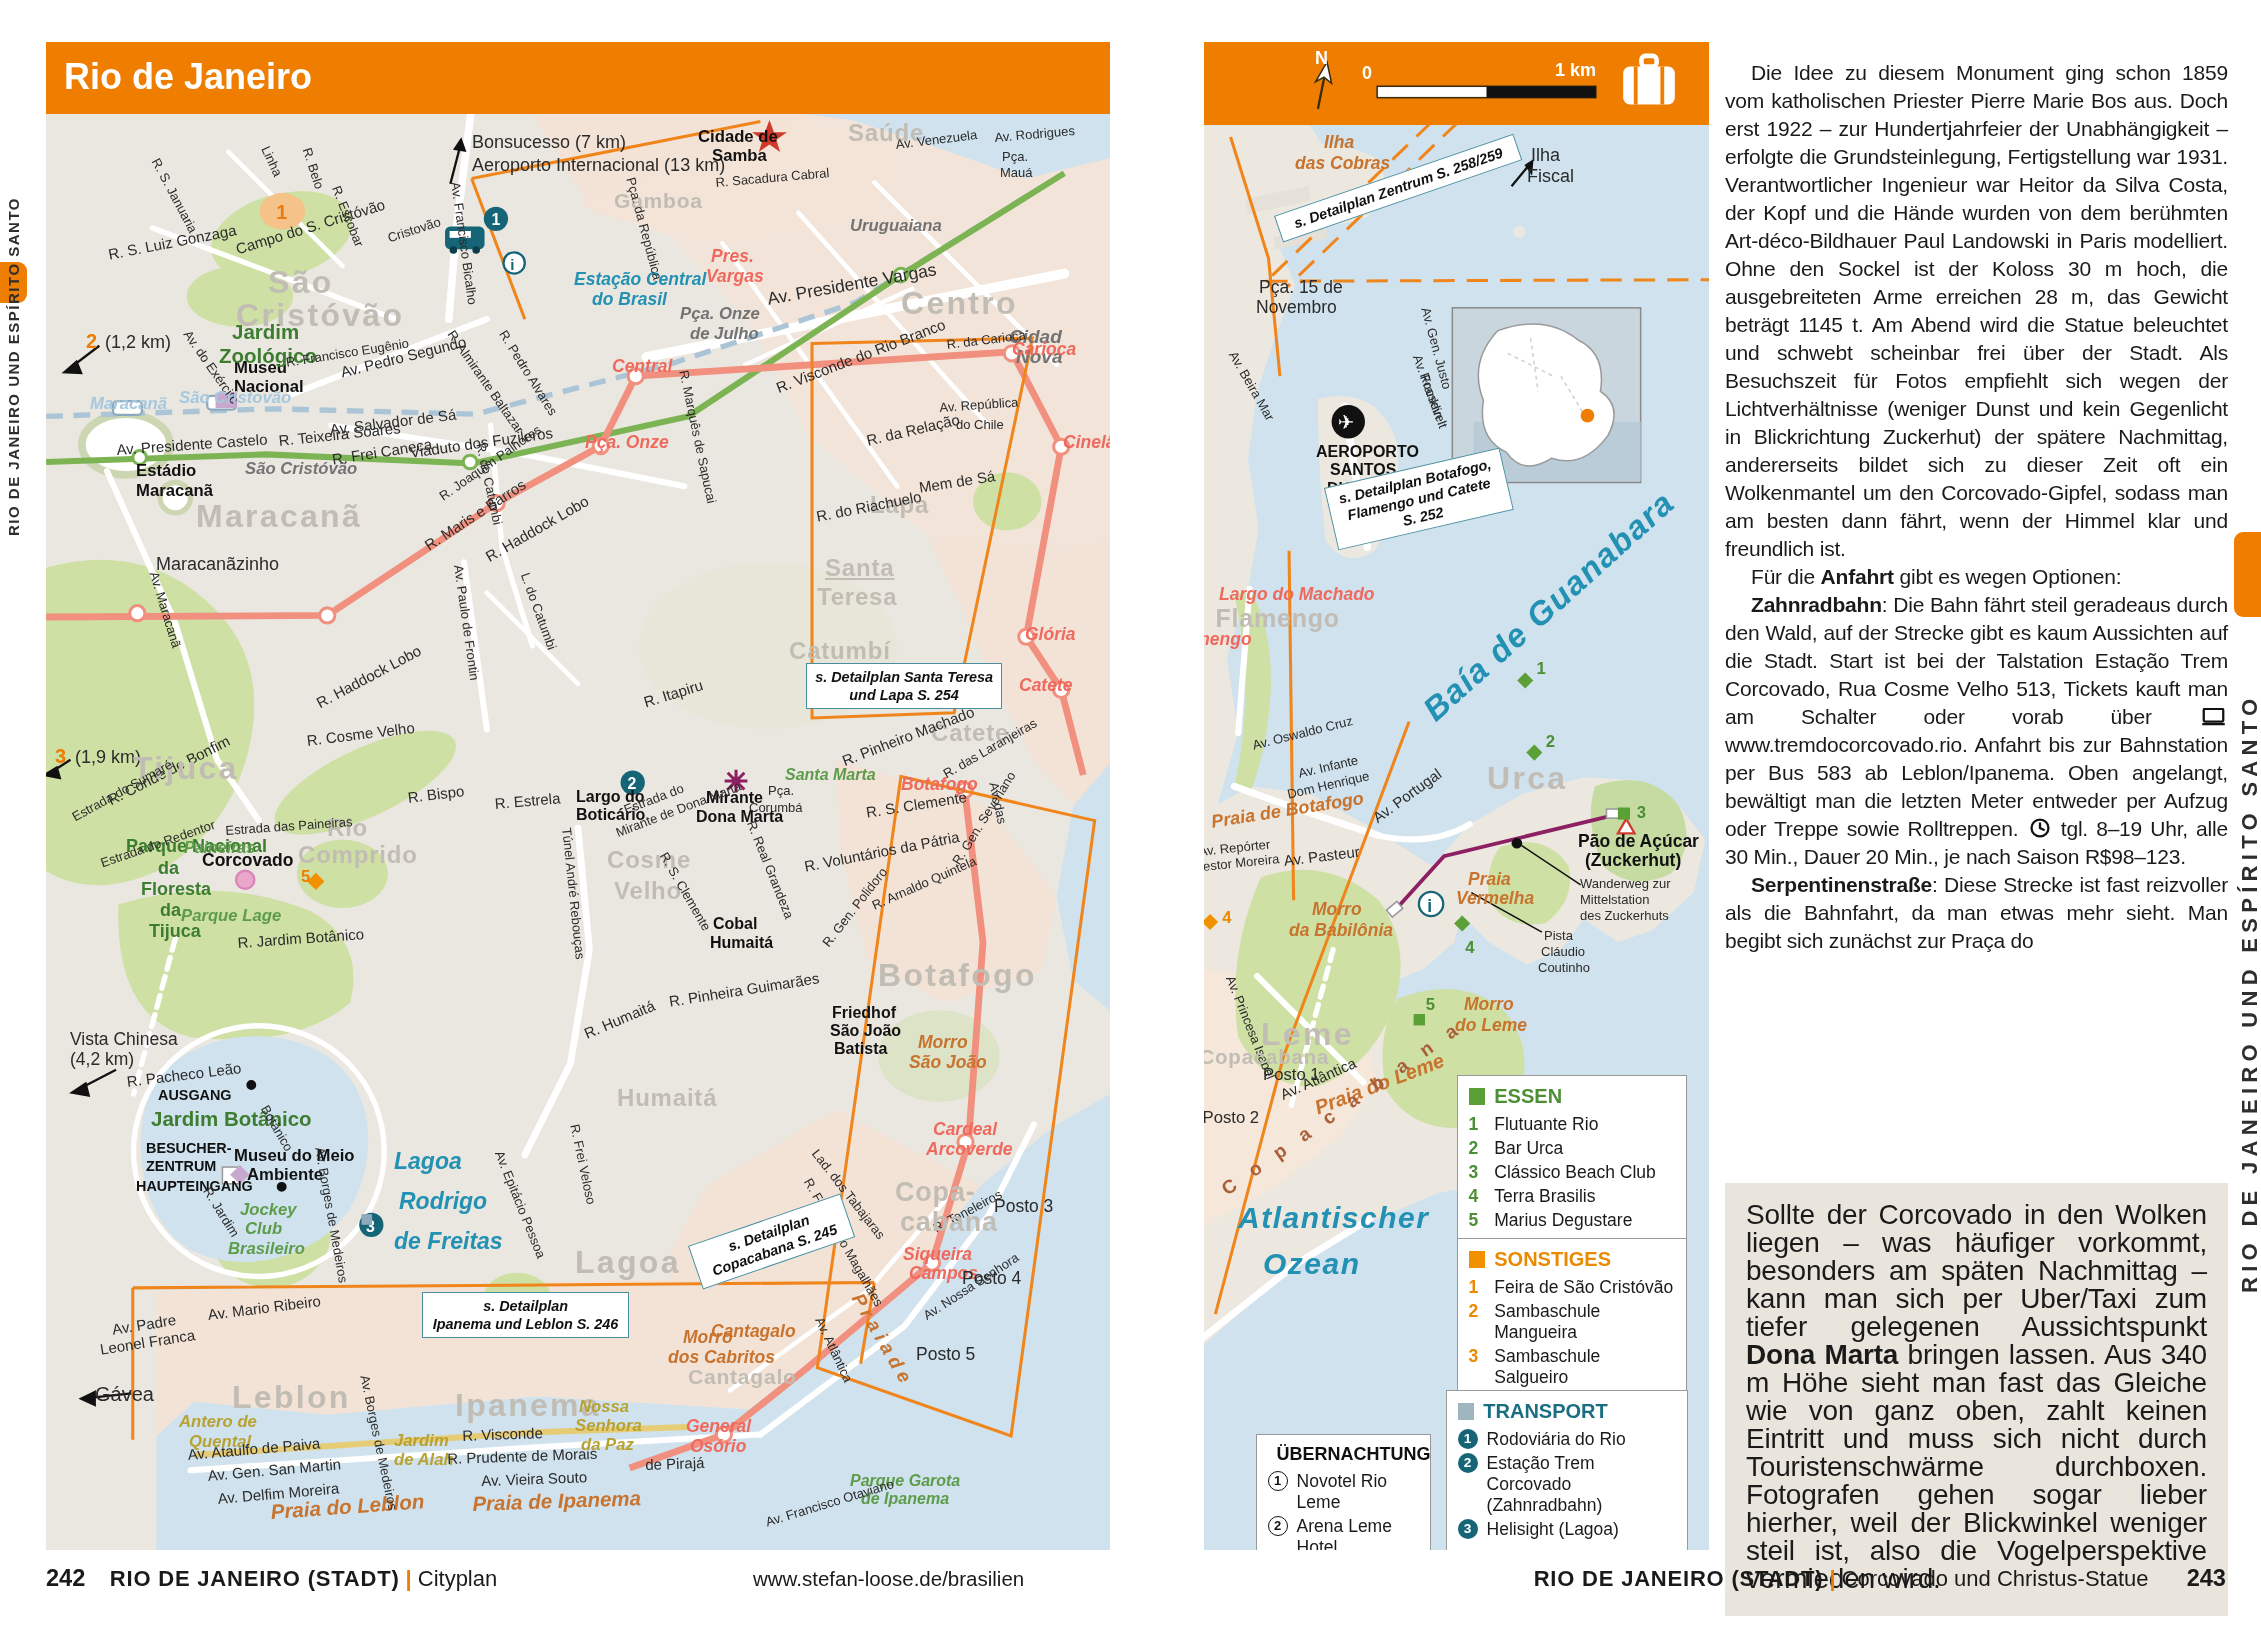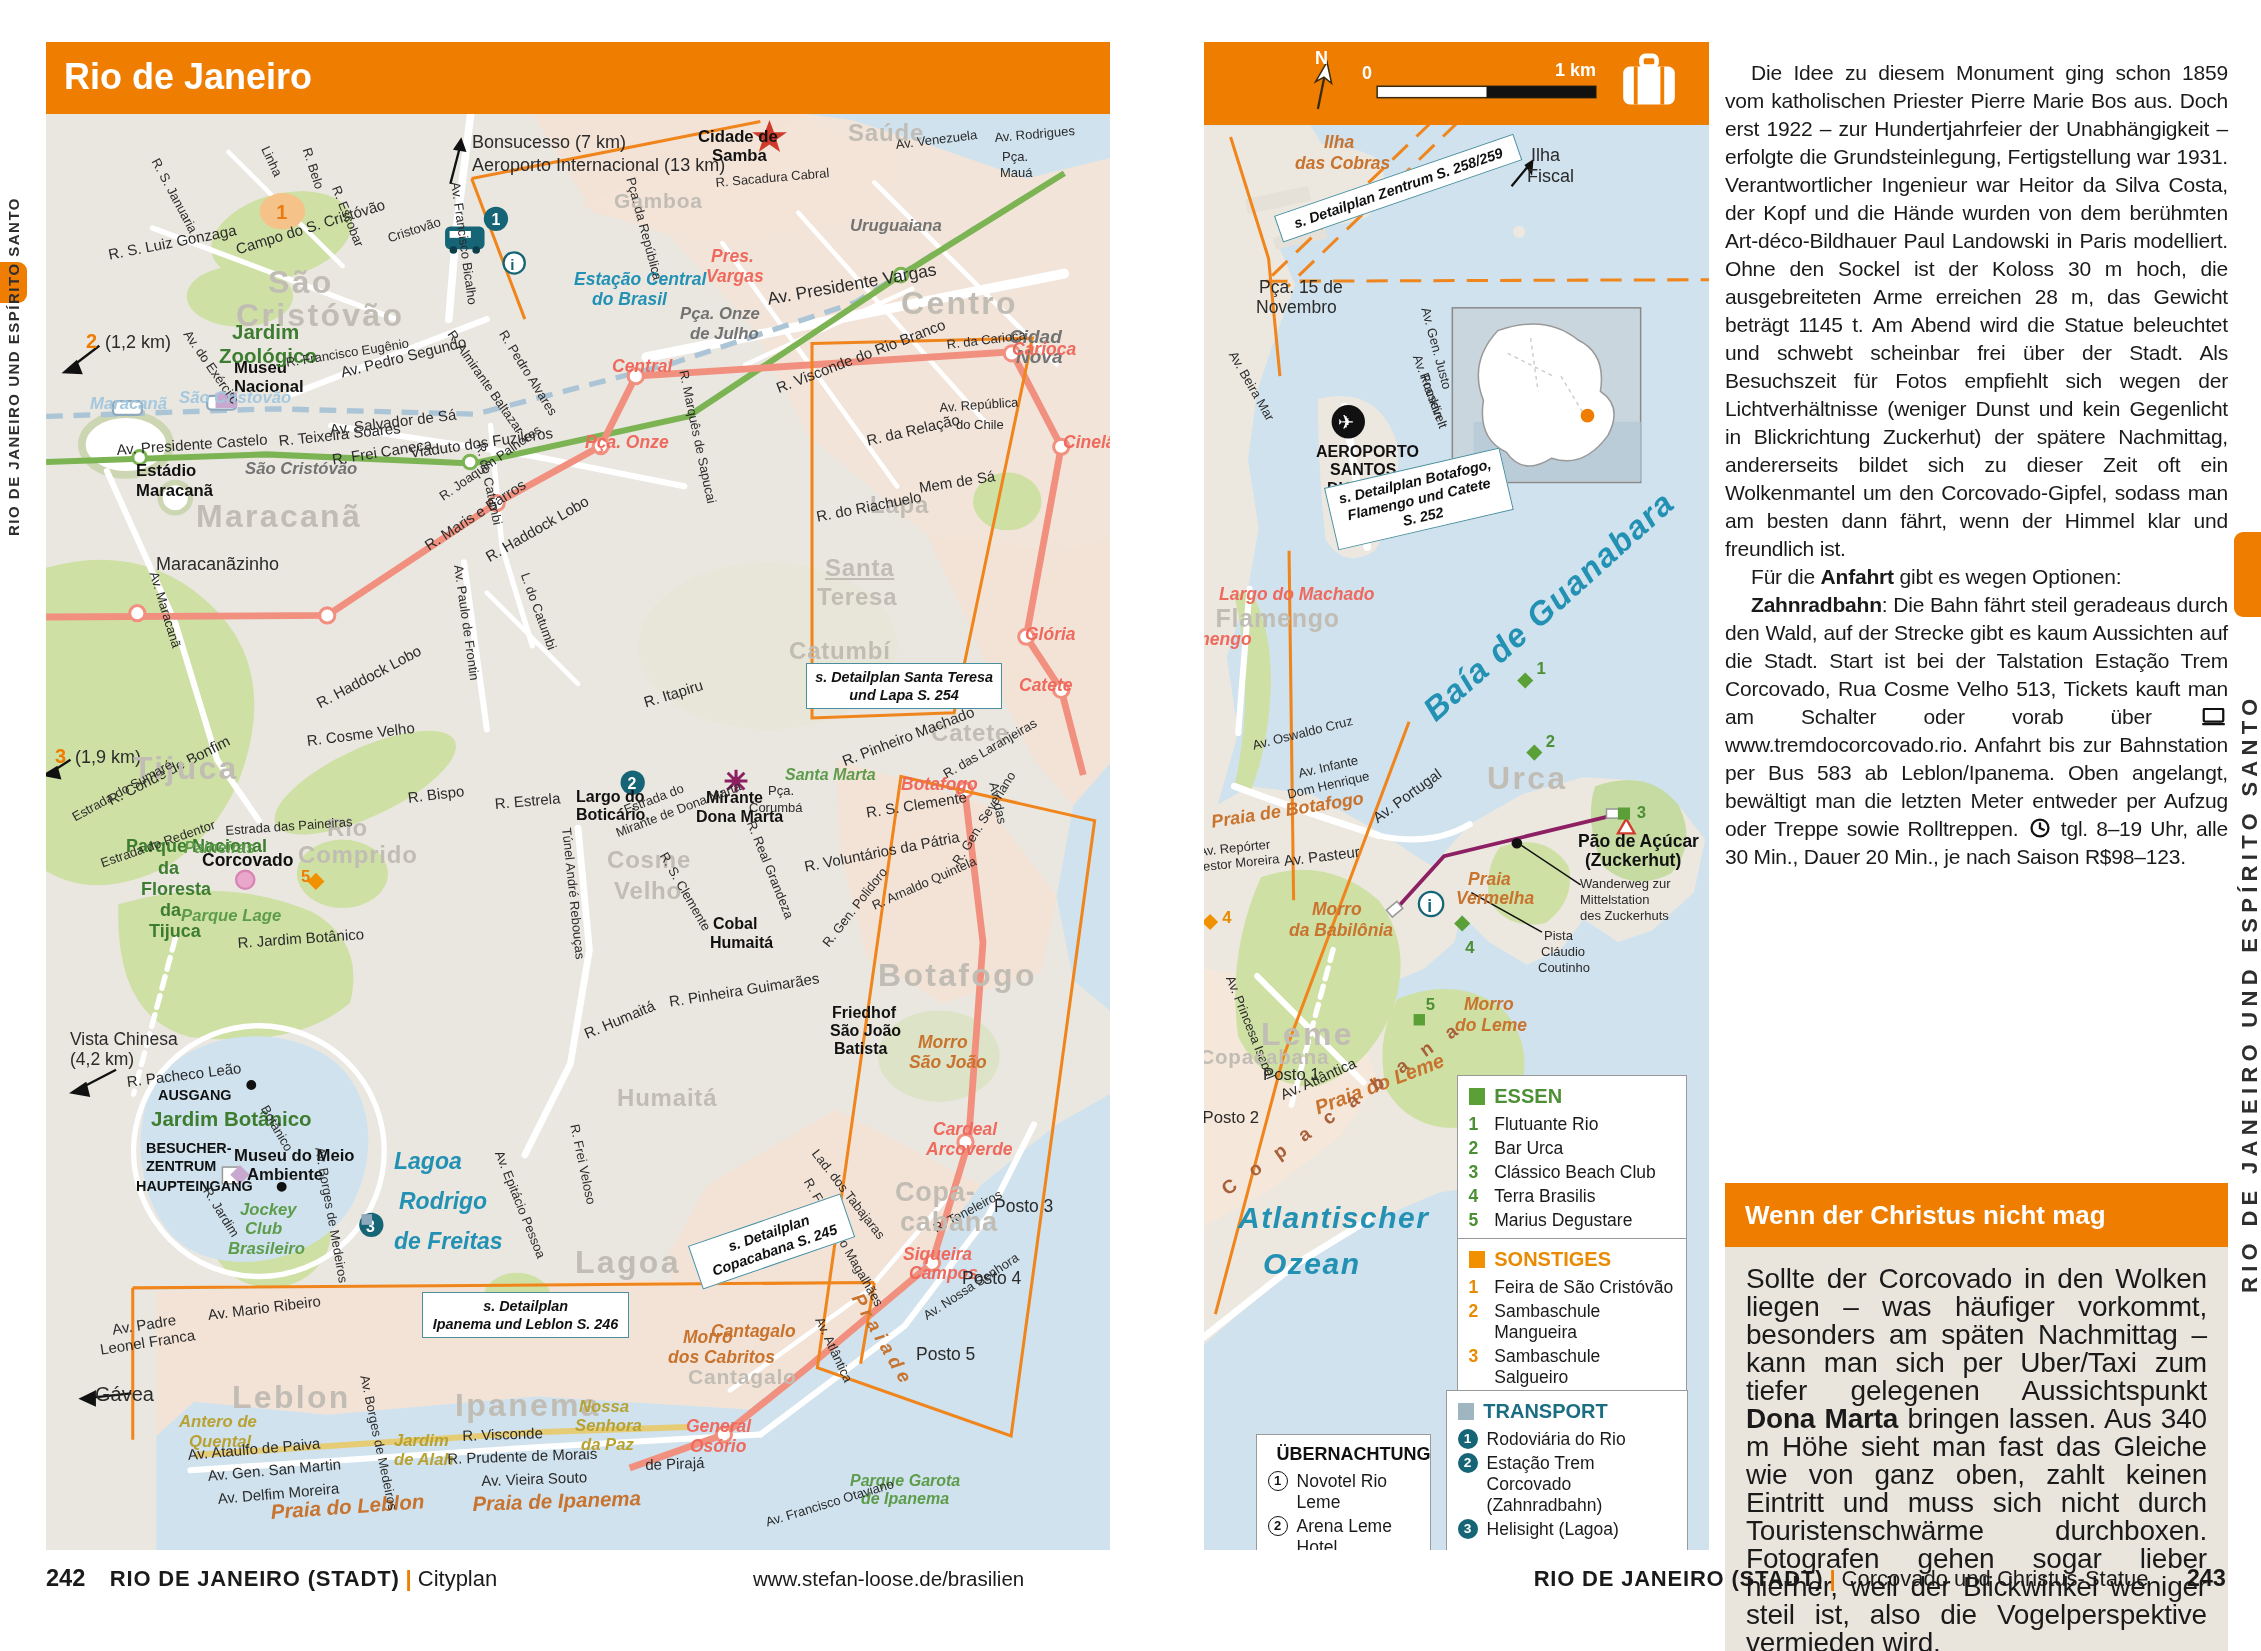--- a/index.html
+++ b/index.html
@@ -708,24 +708,24 @@
     <svg class="inline-ic" width="23" height="18" viewBox="0 0 30 24">
         <rect x="2" y="1" width="26" height="17" rx="2" fill="none" stroke="#111" stroke-width="3"></rect>
         <rect x="0" y="20" width="30" height="3" fill="#111"></rect>
       </svg>
     <span>www.tremdocorcovado.rio</span><span>. Anfahrt bis zur Bahnstation per Bus 583 ab Leblon/Ipanema. Oben angelangt, bewältigt man die letzten Meter entweder per Aufzug oder Treppe sowie Rolltreppen.</span>
     <svg class="inline-ic" width="20" height="20" viewBox="0 0 26 26">
         <circle cx="13" cy="13" r="11" fill="none" stroke="#111" stroke-width="3"></circle>
         <path d="M13,6 L13,13 L19,16" fill="none" stroke="#111" stroke-width="3"></path>
       </svg>
     <span>tgl. 8–19 Uhr, alle 30 Min., Dauer 20 Min., je nach Saison R$98–123.</span></p>
+  <p><b>Serpentinenstraße</b><span>: Diese Strecke ist fast reizvoller als die Bahnfahrt, da man etwas mehr sieht. Man begibt sich zunächst zur Praça do</span></p>
 </div>
 
 <div class="infobox">
-  <div class="ib-title">Wenn der Christus nicht mag</div>
   <div class="ib-body"><span>Sollte der Corcovado in den Wolken liegen – was häufiger vorkommt, besonders am späten Nachmittag – kann man sich per Uber/Taxi zum tiefer gelegenen Aussichtspunkt </span><b>Dona Marta</b><span> bringen lassen. Aus 340 m Höhe sieht man fast das Gleiche wie von ganz oben, zahlt keinen Eintritt und muss sich nicht durch Touristenschwärme durchboxen. Fotografen gehen sogar lieber hierher, weil der Blickwinkel weniger steil ist, also die Vogelperspektive vermieden wird.</span></div>
 </div>
 
 <div class="footer footer-right">
   <span class="sec">RIO DE JANEIRO (STADT)</span><span class="pipe">|</span><span>Corcovado und Christus-Statue</span>
   <span class="pg">243</span>
 </div>
 
 
 </body></html>

